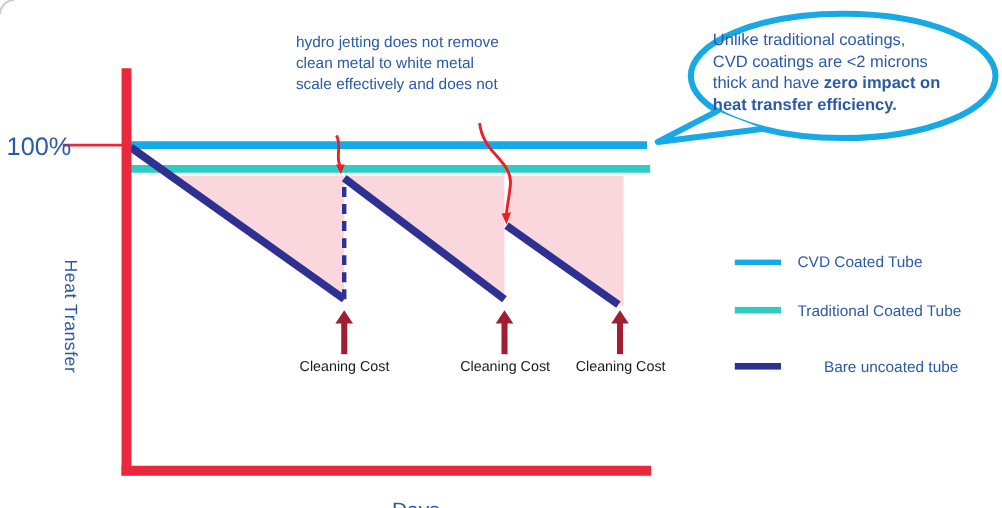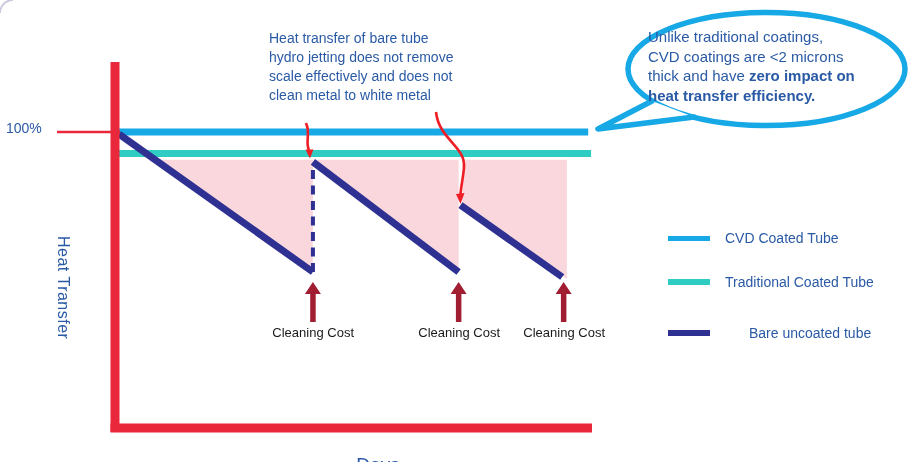--- a/index.html
+++ b/index.html
@@ -2,21 +2,21 @@
 <html style="--text-blue: #2A5AA5; --text-black: #1A1A1A;"><head>
 <meta charset="utf-8">
 <style>
   html,body{margin:0;padding:0;background:#fff;}
   #canvas{
     position:relative;width:911px;height:462px;background:#fff;overflow:hidden;
     font-family:"Liberation Sans",sans-serif;
   }
   #plot{position:absolute;left:0;top:0;z-index:1;}
   .txt{position:absolute;z-index:2;}
-  #y-ref{left:6px;top:120px;width:54px;font-size:14px;color:var(--text-blue);}
+  #y-ref{left:6px;top:120px;width:54px;font-size:23px;color:var(--text-blue);}
   #y-label{
     left:54px;top:236px;font-size:16px;color:var(--text-blue);
     writing-mode:vertical-rl;letter-spacing:.5px;white-space:nowrap;
   }
   #x-label{left:340px;top:438px;width:76px;text-align:center;font-size:19px;color:var(--text-blue);margin-top:16px;}
   #annotation{left:269px;top:29px;width:232px;font-size:14px;line-height:19px;color:var(--text-blue);}
   #annotation div{white-space:nowrap;}
   .clean-label{
     top:325px;width:82px;text-align:right;font-size:13px;line-height:16.5px;
     color:var(--text-black);
@@ -66,24 +66,23 @@
       <path d="M 652 101 L 598 129 L 694 117" fill="#fff" stroke="#17A8E6" stroke-width="5.5" stroke-linejoin="round" stroke-linecap="round"></path>
     </svg>
 
   <div class="txt" id="y-ref">100%</div>
 
   <div class="txt" id="y-label">Heat Transfer</div>
 
   <div class="txt" id="x-label">Days</div>
 
   <div class="txt" id="annotation">
-    <div>Heat transfer of bare tube</div>
     <div>hydro jetting does not remove</div>
+    <div>clean metal to white metal</div>
     <div>scale effectively and does not</div>
-    <div>clean metal to white metal</div>
   </div>
 
   <div class="txt clean-label" id="cl1">Cleaning Cost</div>
   <div class="txt clean-label" id="cl2">Cleaning Cost</div>
   <div class="txt clean-label" id="cl3">Cleaning Cost</div>
 
   <div class="txt" id="legend">
     <div class="leg-row" id="leg0">
       <span class="swatch" style="height: 5px; background: rgb(23, 168, 230);"></span>
       <span class="leg-label">CVD Coated Tube</span>

